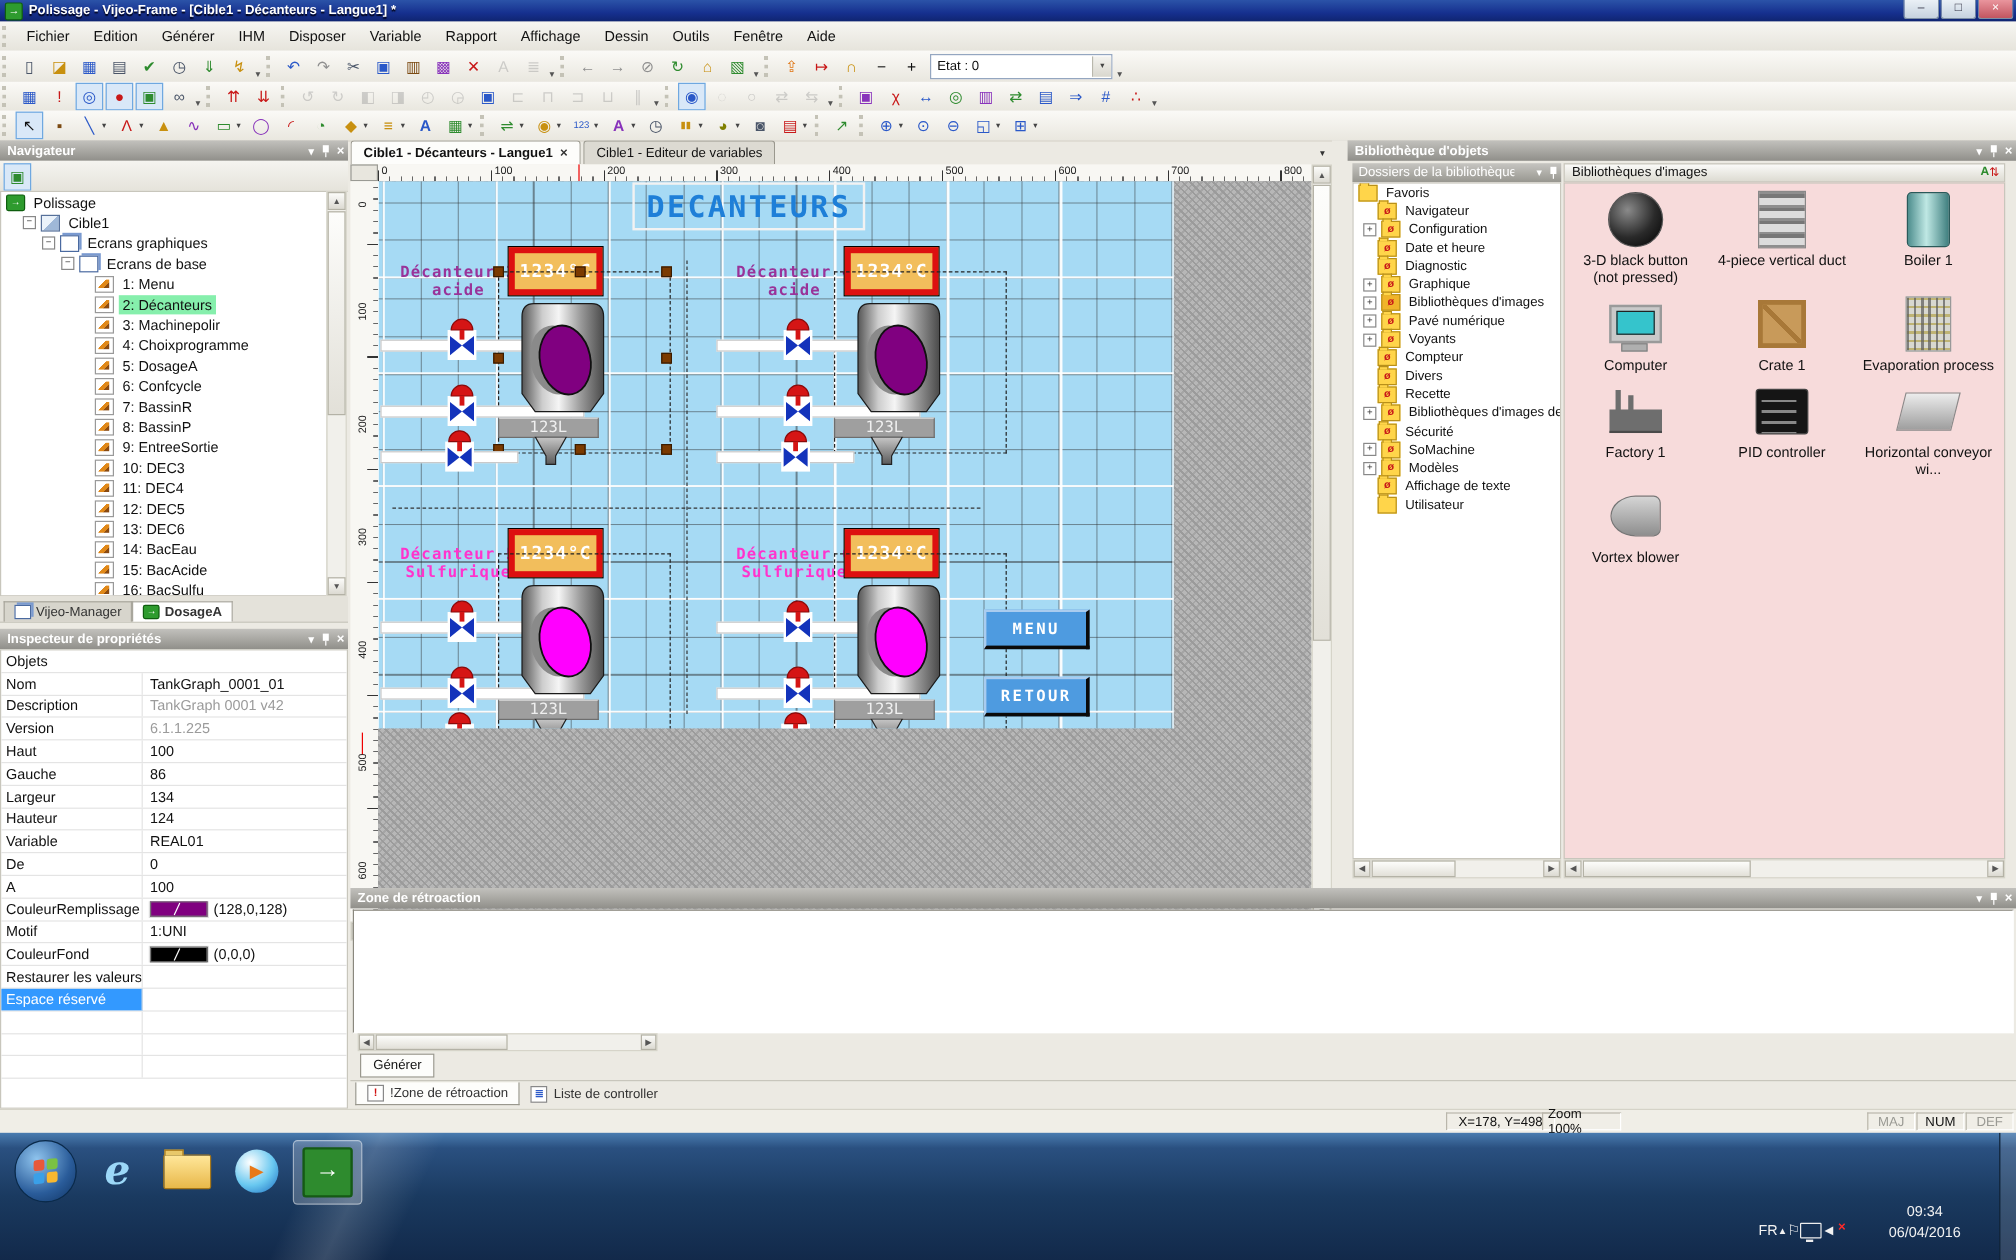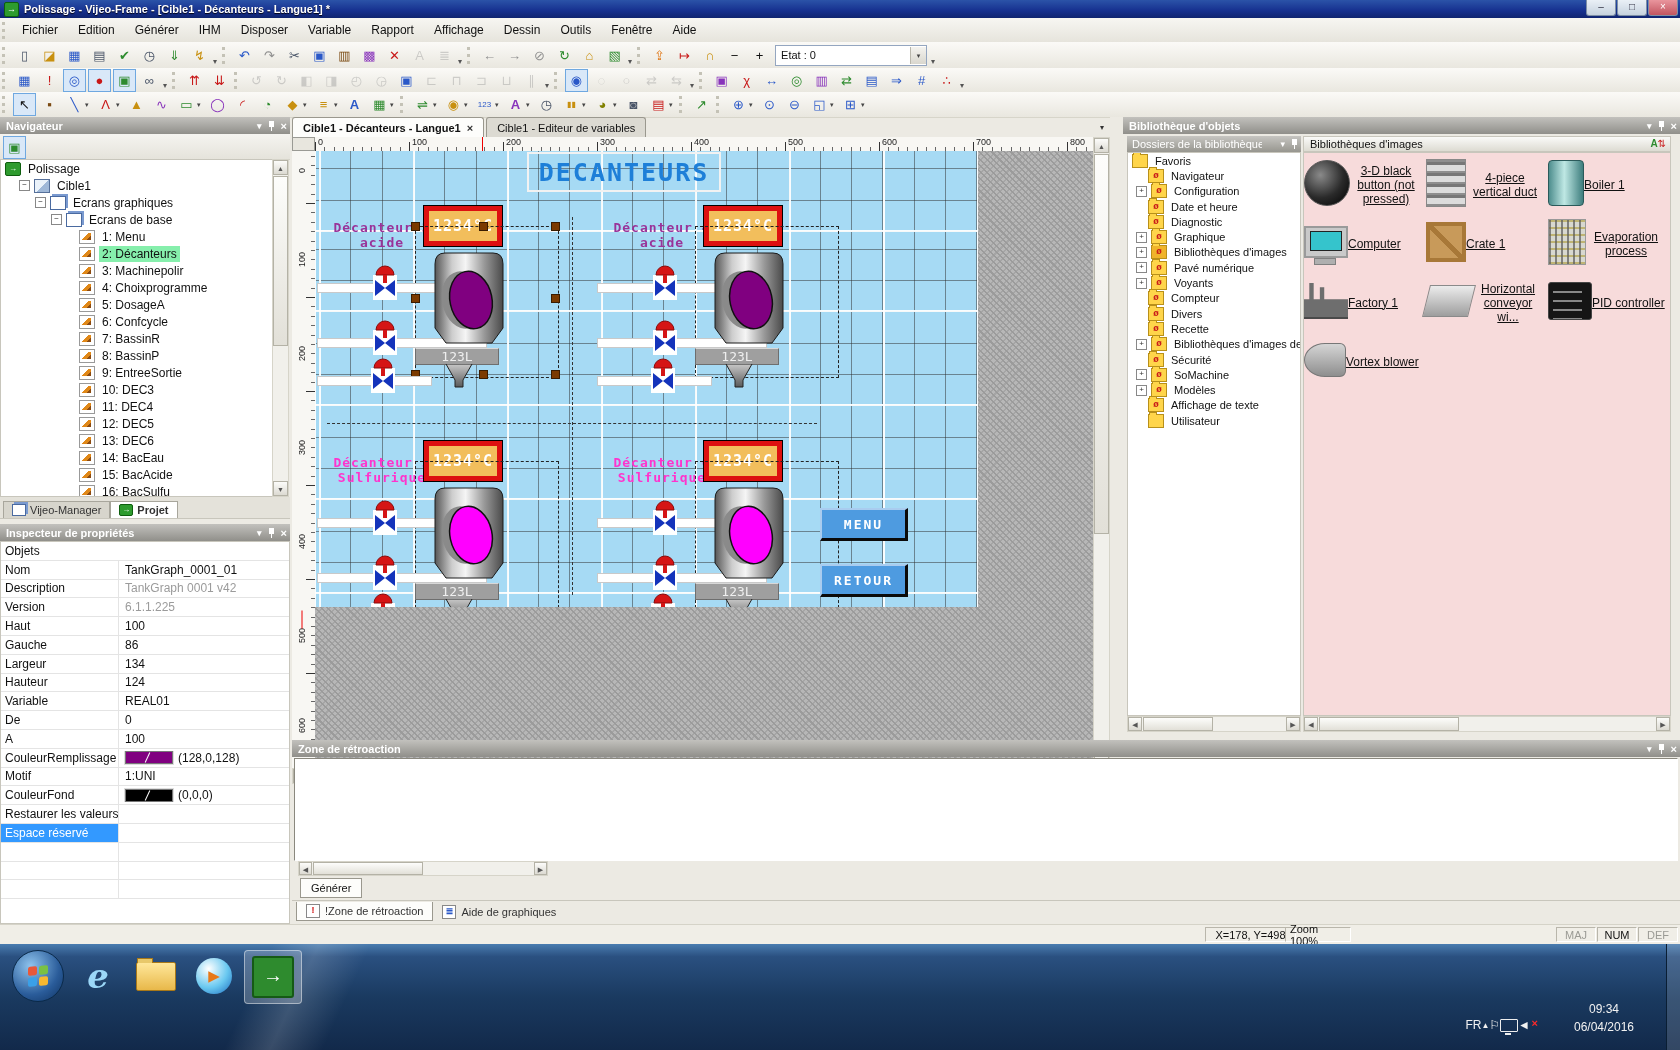--- a/index.html
+++ b/index.html
@@ -138,21 +138,21 @@
   #libtitle{left:1123px;top:117px;width:557px;}
   .subhead{position:absolute;height:16px;background:linear-gradient(#C6C5C1,#97968F);color:#fff;font-size:11px;
      display:flex;align-items:center;padding-left:5px;box-sizing:border-box;}
   #foldtree{position:absolute;left:1127px;top:152px;width:174px;height:564px;background:#fff;border:1px solid #C8C6BC;box-sizing:border-box;overflow:hidden;font-size:11px;}
   #foldtree .trow{height:15.3px;}
   #imghead{position:absolute;left:1303px;top:136px;width:368px;height:16px;background:linear-gradient(#FAFAF8,#DDDBD2);
      border:1px solid #C8C6BC;box-sizing:border-box;display:flex;align-items:center;padding-left:6px;font-size:11px;}
   #imggrid{position:absolute;left:1303px;top:152px;width:368px;height:564px;background:#F7DBDB;border:1px solid #C8C6BC;
      box-sizing:border-box;overflow:hidden;display:grid;grid-template-columns:1fr 1fr 1fr;align-content:start;
      padding-top:6px;row-gap:8px;}
-  .imgcell{display:flex;flex-direction:row;align-items:center;width:118px;text-decoration:underline;}
+  .imgcell{display:flex;flex-direction:column;align-items:center;width:118px;}
   .imgicon{height:48px;display:flex;align-items:center;justify-content:center;margin-bottom:3px;}
   .imgcap{font-size:12px;text-align:center;line-height:14px;max-width:110px;}
   .ic{display:block;}
   .ic-btn{width:44px;height:44px;border-radius:50%;background:radial-gradient(circle at 35% 32%,#8A8A8A,#2A2A2A 55%,#000);border:1px solid #555;}
   .ic-duct{width:38px;height:46px;background:repeating-linear-gradient(0deg,#8E8E8E 0 2px,#DCDCDC 2px 8px,#777 8px 11px);border:1px solid #888;}
   .ic-boil{width:34px;height:44px;border-radius:4px;background:linear-gradient(90deg,#4E8E8E,#BFE8E4 45%,#3E7E7E);border:1px solid #2A5A5A;}
   .ic-comp{width:40px;height:28px;background:#C9C9C9;border:2px solid #9A9A9A;position:relative;}
   .ic-comp::before{content:"";position:absolute;left:4px;top:3px;right:4px;bottom:5px;background:#35C4CC;border:1px solid #222;}
   .ic-comp::after{content:"";position:absolute;left:8px;bottom:-9px;width:20px;height:5px;background:#AFAFAF;border:1px solid #808080;}
   .ic-crate{width:40px;height:40px;background:#C89A5A;border:4px solid #A87838;box-sizing:border-box;
@@ -500,21 +500,21 @@
     <span class="sbt" style="left:0;top:16px;width:15px;height:170px;"></span>
     <span class="sbb" style="left:0;bottom:0;width:15px;height:15px;line-height:15px;">▼</span>
   </div>
   <div id="navtabs">
     <span class="ntab">
       <span class="mini ico-scr"></span>
       <span>Vijeo-Manager</span>
     </span>
     <span class="ntab act">
       <span class="mini ico-proj" style="text-align:center;color:#fff;font-size:8px;line-height:9px;">→</span>
-      <span>Projet</span>
+      <span>DosageA</span>
     </span>
   </div>
 
   <div class="ptitle" style="left:0;top:524px;width:290px;">
     <span>Inspecteur de propriétés</span>
     <span class="ptools" style="top:410px;"></span>
     <span class="ptools" style="top:3px;">
       <span class="g">▾</span>
       <span class="pin"></span>
       <span>×</span>
@@ -986,29 +986,29 @@
         <div class="imgcap">Evaporation process</div>
       </div>
     <div class="imgcell">
         <span class="imgicon">
           <span class="ic ic-fact"></span>
         </span>
         <div class="imgcap">Factory 1</div>
       </div>
     <div class="imgcell">
         <span class="imgicon">
-          <span class="ic ic-conv"></span>
-        </span>
-        <div class="imgcap">Horizontal conveyor wi...</div>
+          <span class="ic ic-pid"></span>
+        </span>
+        <div class="imgcap">PID controller</div>
       </div>
     <div class="imgcell">
         <span class="imgicon">
-          <span class="ic ic-pid"></span>
-        </span>
-        <div class="imgcap">PID controller</div>
+          <span class="ic ic-conv"></span>
+        </span>
+        <div class="imgcap">Horizontal conveyor wi...</div>
       </div>
     <div class="imgcell">
         <span class="imgicon">
           <span class="ic ic-blow"></span>
         </span>
         <div class="imgcap">Vortex blower</div>
       </div>
   </div>
   <div class="sb" style="left:1303px;top:716px;width:368px;height:16px;">
     <span class="sbb" style="left:0;top:0;width:14px;height:14px;line-height:14px;">◀</span>
@@ -1031,21 +1031,21 @@
     <span class="sbb" style="right:0;top:0;width:13px;height:13px;line-height:13px;">▶</span>
   </div>
   <div id="gentab">Générer</div>
   <div id="docktabs">
     <span class="dktab act">
       <span class="dkico" style="color:#D01010;">!</span>
       <span>!Zone de rétroaction</span>
     </span>
     <span class="dktab">
       <span class="dkico" style="color:#2A58C8;">≣</span>
-      <span>Aide de graphiques</span>
+      <span>Liste de controller</span>
     </span>
   </div>
 
   <div id="statusbar">
     <span class="scell" style="left:1205px;width:91px;">X=178, Y=498</span>
     <span class="scell" style="left:1285px;width:66px;">Zoom 100%</span>
     <span class="scell" style="left:1556px;width:40px;color:#9A9A94;">MAJ</span>
     <span class="scell" style="left:1597px;width:40px;color:#111;">NUM</span>
     <span class="scell" style="left:1638px;width:40px;color:#9A9A94;">DEF</span>
   </div>

